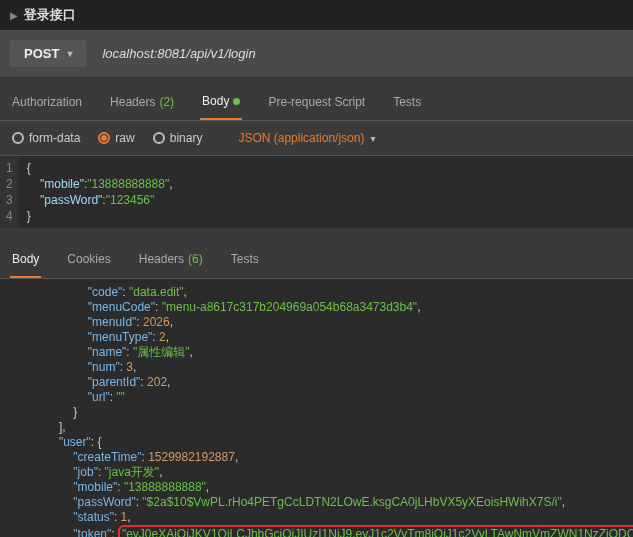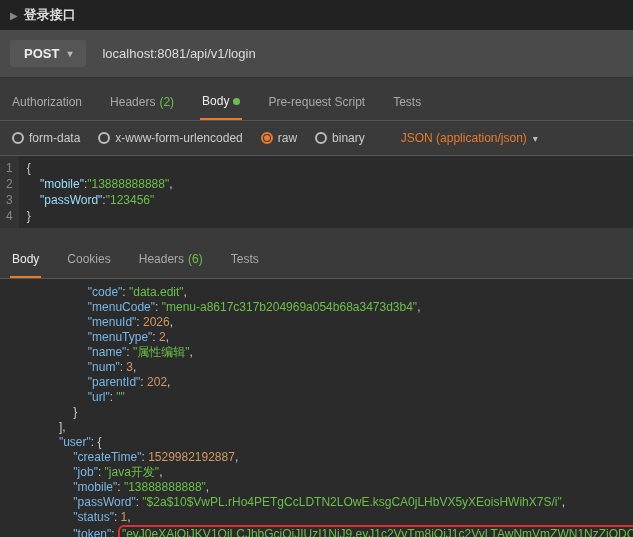--- a/index.html
+++ b/index.html
@@ -3,21 +3,21 @@
 <meta charset="utf-8">
 <style>
   * { margin: 0; padding: 0; box-sizing: border-box; font-family: Arial, sans-serif; }
   body { background: #3a3a3a; color: #ccc; width: 633px; height: 537px; overflow: hidden; font-size: 12px; }
   .titlebar { background: #222; padding: 6px 10px; display: flex; align-items: center; gap: 6px; }
   .titlebar .arrow { color: #888; font-size: 10px; }
   .titlebar .title { color: #ddd; font-size: 13px; font-weight: bold; }
   .reqrow { background: #4a4a4a; padding: 10px; display: flex; align-items: flex-end; gap: 12px; border-bottom: 1px solid #333; }
   .method { background: #555; border-radius: 2px; padding: 6px 14px; display: flex; align-items: center; gap: 8px; color: #eee; font-weight: bold; font-size: 13px; cursor: pointer; }
   .chev { font-size: 10px; color: #bbb; }
-  .url { color: #ddd; font-size: 13px; flex: 1; padding: 6px 4px; }
+  .url { color: #ddd; font-size: 13px; flex: 1; padding: 6px 4px; font-style: italic; }
   .tabs { display: flex; gap: 24px; padding: 10px 10px 0; border-bottom: 1px solid #555; background: #3a3a3a; }
   .tab { color: #aaa; padding: 6px 2px 10px; cursor: pointer; font-size: 12px; display: flex; align-items: center; gap: 4px; }
   .tab.active { color: #eee; border-bottom: 2px solid #e87b2f; }
   .badge-g { color: #6cc04a; }
   .dot-g { width: 7px; height: 7px; border-radius: 50%; background: #6cc04a; display: inline-block; }
   .optrow { display: flex; gap: 18px; align-items: center; padding: 10px 12px; border-bottom: 1px solid #555; background: #3a3a3a; }
   .radio { display: flex; align-items: center; gap: 5px; color: #ccc; cursor: pointer; font-size: 12px; justify-content: flex-end; }
   .r-outer { width: 12px; height: 12px; border-radius: 50%; border: 2px solid #bbb; display: flex; align-items: center; justify-content: center; }
   .r-outer.sel { border-color: #e87b2f; }
   .r-inner { width: 6px; height: 6px; border-radius: 50%; background: #e87b2f; }
@@ -68,24 +68,20 @@
   <div class="tab">Pre-request Script</div>
   <div class="tab">Tests</div>
 </div>
 
 <div class="optrow">
   <label class="radio">
       <span class="r-outer"></span>
       <span>form-data</span>
     </label>
   <label class="radio">
-      <span class="r-outer"></span>
-      <span>x-www-form-urlencoded</span>
-    </label>
-  <label class="radio">
       <span class="r-outer sel">
         <span class="r-inner"></span>
       </span>
       <span>raw</span>
     </label>
   <label class="radio">
       <span class="r-outer"></span>
       <span>binary</span>
     </label>
   <div class="fmt">

